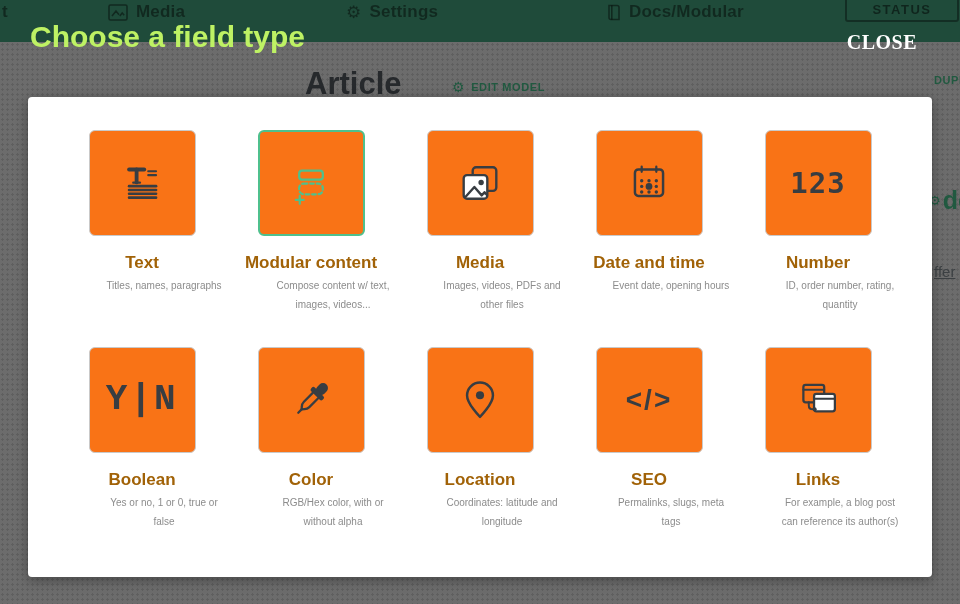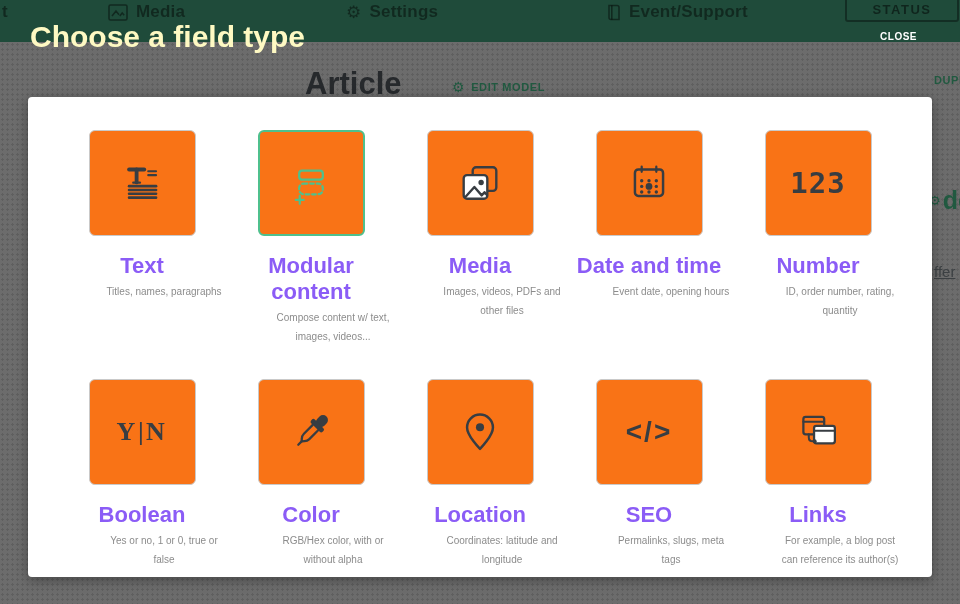--- a/index.html
+++ b/index.html
@@ -25,38 +25,38 @@
   .edit-model{position:absolute;left:452px;top:80px;display:flex;align-items:center;gap:6px;
               color:#215940;font-size:11px;font-weight:bold;letter-spacing:.6px;cursor:pointer;}
   .edit-model .gear-glyph{font-size:14px;}
   .dupli-frag{position:absolute;left:934px;top:74px;color:#215940;font-size:11px;font-weight:bold;letter-spacing:.6px;}
   .frag-de{position:absolute;left:929px;top:186px;color:#215940;font-size:25px;font-weight:bold;display:flex;align-items:center;gap:2px;}
   .frag-de .gear-glyph{font-size:13px;}
   .frag-ype{position:absolute;left:886px;top:244px;color:#3c4043;font-size:13px;}
   .frag-ffer{position:absolute;left:934px;top:263px;color:#3c4043;font-size:15px;}
 
   
-  .dialog-title{position:absolute;left:30px;top:20px;font-size:30px;font-weight:bold;color:#fef9c3;z-index:5;}
-  .close-btn{position:absolute;right:43px;top:31px;font-size:10px;font-weight:bold;color:#ffffff;
-             letter-spacing:.5px;z-index:5;cursor:pointer;}
+  .dialog-title{position:absolute;left:30px;top:20px;font-size:30px;font-weight:bold;color:#bef264;z-index:5;}
+  .close-btn{position:absolute;right:43px;top:31px;font-size:20px;font-weight:bold;color:#ffffff;
+             letter-spacing:.5px;z-index:5;cursor:pointer;font-family:Liberation Serif, serif;}
 
   
   .modal{position:absolute;left:28px;top:97px;width:904px;height:480px;background:#ffffff;
          border-radius:4px;box-shadow:0 3px 12px rgba(0,0,0,0.35);z-index:4;}
   .grid{display:grid;grid-template-columns:repeat(5,169px);justify-content:center;
         padding-top:33px;row-gap:33px;}
   .tile{display:flex;flex-direction:column;align-items:center;cursor:pointer;}
   .iconbox{width:107px;height:106px;box-sizing:border-box;border:1px solid #c9c9c9;border-radius:6px;
            display:flex;align-items:center;justify-content:center;background:#f97316;}
   .tile.selected .iconbox{border:2px solid #4fc08d;}
-  .tile-title{margin-top:17px;font-size:22px;font-weight:bold;color:#8b5cf6;text-align:center;}
+  .tile-title{margin-top:17px;font-size:17px;font-weight:bold;color:#a16207;text-align:center;}
   .tile-desc{margin-top:3px;font-size:10px;line-height:19px;color:#8c8c8c;text-align:center;max-width:158px;margin-left:44px;}
   .glyph{color:#383d42;line-height:1;}
   .number-icon{font-family:"DejaVu Sans Mono",monospace;font-weight:bold;font-size:29px;letter-spacing:1px;}
-  .boolean-icon{font-family:Liberation Serif, serif;font-weight:bold;font-size:26px;letter-spacing:2.5px;}
+  .boolean-icon{font-family:Liberation Mono, monospace;font-weight:bold;font-size:36px;letter-spacing:2.5px;}
   .code-icon{font-family:"Liberation Sans",sans-serif;font-weight:bold;font-size:28px;letter-spacing:2px;}
 </style>
 </head>
 <body>
 
 <div class="stage">
 
   <div class="topbar">
     <div class="nav-row">
       <span class="nav-frag">t</span>
@@ -69,21 +69,21 @@
       </div>
       <div class="nav-item" style="left:346px;">
         <span class="gear-glyph">⚙</span>
         <span>Settings</span>
       </div>
       <div class="nav-item" style="left:606px;">
         <svg width="15" height="17" viewBox="0 0 15 17" fill="none" stroke="rgba(0,0,0,0.45)" stroke-width="1.6">
           <path d="M3 1.5 H11 A2 2 0 0 1 13 3.5 V15.5 H5 A2 2 0 0 1 3 13.5 Z"></path>
           <path d="M5.8 1.5 V15.5"></path>
         </svg>
-        <span>Event/Support</span>
+        <span>Docs/Modular</span>
       </div>
       <div class="status-btn">STATUS</div>
     </div>
   </div>
 
   <div class="content-bg">
     <div class="article-title" style="position:absolute;left:305px;top:24px;">Article</div>
     <div class="edit-model" style="top:38px;">
       <span class="gear-glyph">⚙</span>
       <span>EDIT MODEL</span>

